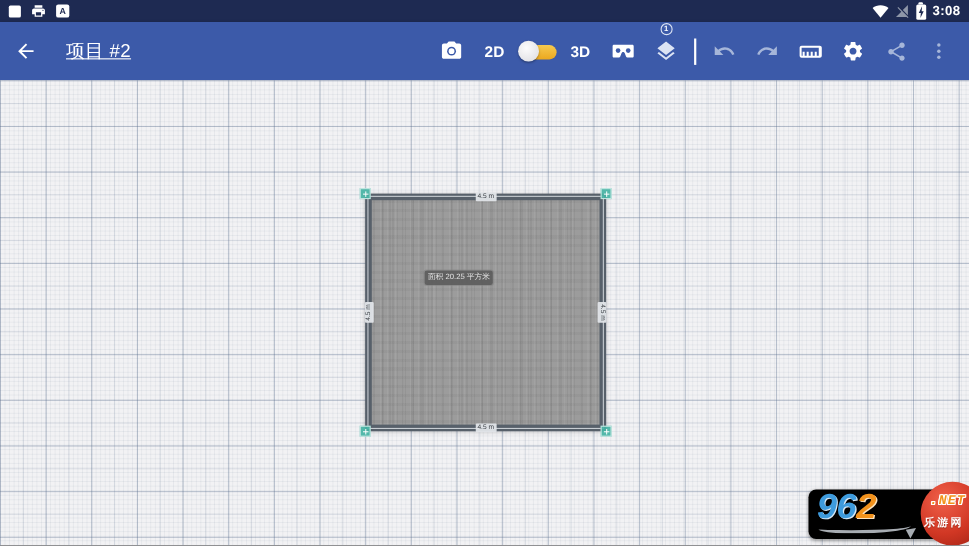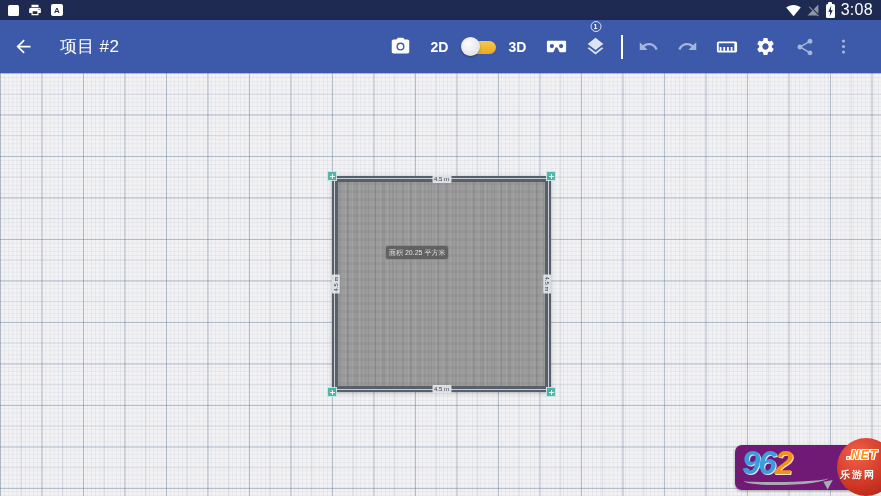--- a/index.html
+++ b/index.html
@@ -17,31 +17,31 @@
     padding:0 8px; color:#fff;
   }
   .sb-left { display:flex; align-items:center; gap:9px; }
   .sb-right { margin-left:auto; display:flex; align-items:center; gap:6px; }
   .sb-square { width:11px; height:11px; background:#fff; border-radius:1.5px; }
   .sb-abox { width:12px; height:12px; background:#fff; border-radius:2px;
     display:flex; align-items:center; justify-content:center;
     font-size:8px; font-weight:bold; color:#1E2A52; }
   .sb-battery { position:relative; width:9px; height:14px; background:#fff; border-radius:1.5px; margin-top:1px; }
   .sb-battery::before { content:""; position:absolute; top:-2px; left:2.5px; width:4px; height:2px; background:#fff; border-radius:1px 1px 0 0; }
-  .sb-time { font-size:16px; font-weight:normal; letter-spacing:.3px;text-align:right; }
+  .sb-time { font-size:12px; font-weight:bold; letter-spacing:.3px;text-align:right; }
 
   
   .toolbar {
     position:absolute; top:20px; left:0; right:0; height:53px;
     background:#3C5AA9; display:flex; align-items:center;
     box-shadow:0 2px 4px rgba(0,0,0,.30); color:#fff;
   }
   .tb-back { width:46px; height:53px; display:flex; align-items:center; justify-content:center; cursor:pointer; }
-  .tb-title { font-size:17px; font-weight:500; margin-left:14px; letter-spacing:.3px; }
-  .tb-actions { margin-left:auto; display:flex; align-items:center; padding-right:18px; }
+  .tb-title { font-size:17px; font-weight:500; margin-left:14px; letter-spacing:.3px;text-decoration:underline; }
+  .tb-actions { margin-left:auto; display:flex; align-items:center; padding-right:8px; }
   .tb-btn { width:39px; height:44px; display:flex; align-items:center; justify-content:center; cursor:pointer; }
   .tb-label { font-size:14px; font-weight:bold; color:#fff; }
   .muted { color:#A6B6D9; }
   .tb-divider { width:2px; height:24px; background:#fff; margin:0 6px; }
   
   .toggle { position:relative; width:36px; height:22px; }
   .toggle-track { position:absolute; left:5px; top:5px; width:30px; height:13px;
     border-radius:7px; background:linear-gradient(180deg,#F6C94F,#EBA81F); }
   .toggle-knob { position:absolute; left:0; top:1px; width:19px; height:19px; border-radius:50%;
     background:radial-gradient(circle at 40% 35%, #FCFCFC, #E3E3E6 75%, #CFCFD4);
@@ -103,21 +103,21 @@
 
   .area-label {
     position:absolute; left:54px; top:70px; z-index:2;
     background:rgba(92,92,92,0.92); color:#E3E3E3;
     font-size:7px; line-height:9px; padding:2px 3px; border-radius:2px;
     white-space:nowrap; box-shadow:0 0 0 1px rgba(130,130,130,.6);
   }
 
   
   .wm { position:absolute; right:0; bottom:6px; width:146px; height:45px;
-    background:#701a75; border-radius:7px 0 0 7px; box-shadow:0 1px 3px rgba(0,0,0,.35); z-index:5; }
+    background:#000000; border-radius:7px 0 0 7px; box-shadow:0 1px 3px rgba(0,0,0,.35); z-index:5;font-family:Liberation Mono, monospace; }
   .wm-circle { position:absolute; top:-7px; right:-14px; width:58px; height:58px; border-radius:50%;
     background:radial-gradient(circle at 35% 28%, #F0604A, #D13724 55%, #A32315 95%); }
   .wm-962 { position:absolute; left:7px; top:-1px; font-size:33px; font-weight:800; font-style:italic;
     letter-spacing:-2px; line-height:38px; z-index:2; }
   .wm-96 { color:#3E9BDD; text-shadow:1px 1px 0 #D7E9F7; }
   .wm-2 { color:#F2921C; text-shadow:1px 1px 0 #FBE3C0; }
   .wm-swoosh { position:absolute; left:9px; top:29px; width:84px; height:11px; z-index:2;
     border-bottom:3px solid #A7ACB2; border-radius:0 0 100% 55%; }
   .wm-swoosh::after { content:""; position:absolute; right:-6px; bottom:-6px; width:0; height:0;
     border-left:9px solid #A7ACB2; border-top:3px solid transparent; border-bottom:6px solid transparent;

